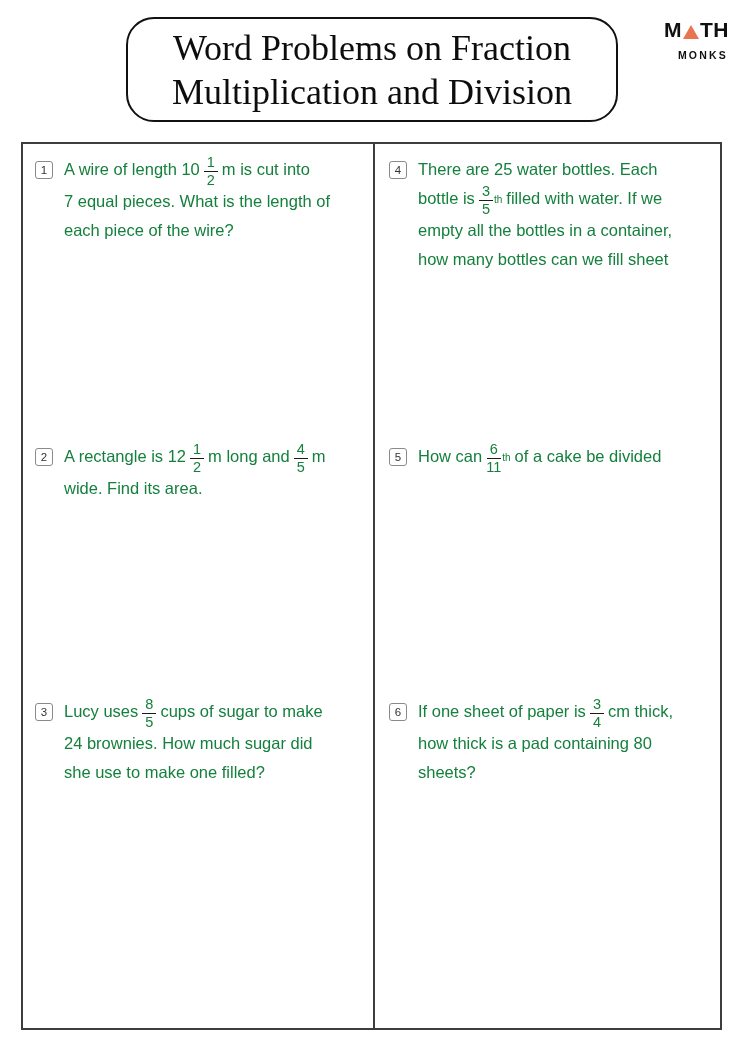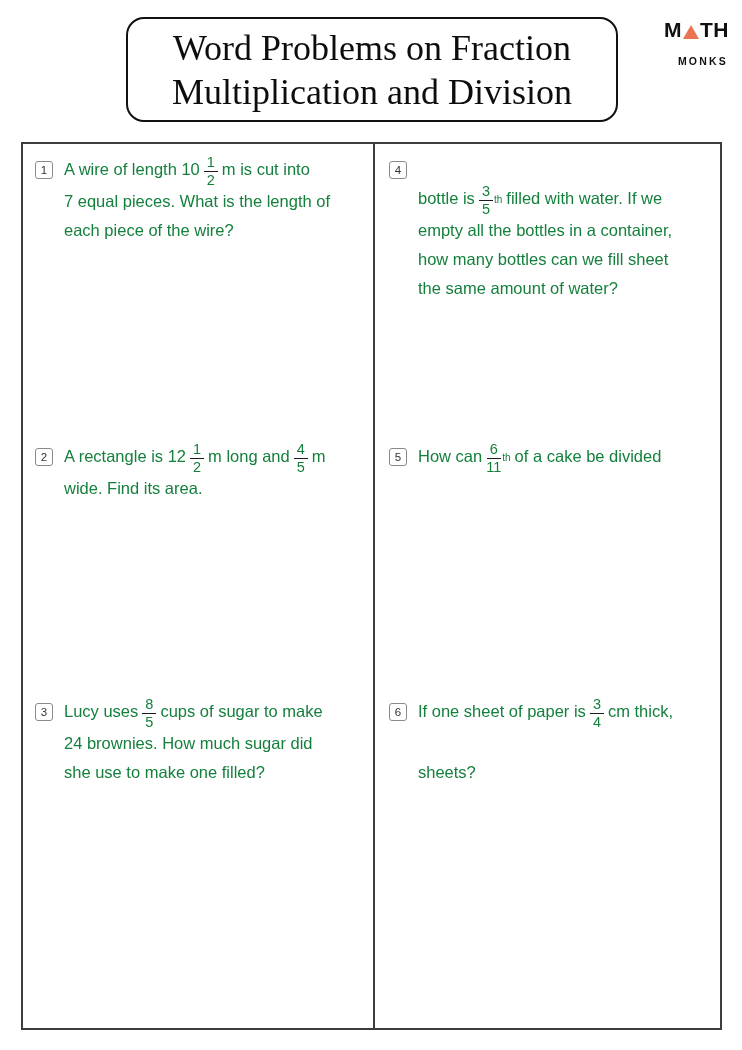--- a/index.html
+++ b/index.html
@@ -5,25 +5,25 @@
   * { margin: 0; padding: 0; box-sizing: border-box; }
   html, body { width: 742px; height: 1050px; background: #ffffff; }
   body { font-family: "Liberation Sans", sans-serif; position: relative; color: #1b1b1b; }
 
   
   .logo { position: absolute; top: 19px; right: 13px; text-align: right; color: #101010; }
   .logo-top { display: flex; align-items: flex-end; justify-content: flex-end; font-weight: bold; font-size: 21px; letter-spacing: 0.5px; line-height: 21px; }
   .tri { display: inline-block; width: 0; height: 0;
          border-left: 8px solid transparent; border-right: 8px solid transparent;
          border-bottom: 14px solid #EA7450; margin: 0 1px 1px 1px; }
-  .logo-bottom { font-weight: bold; font-size: 10.5px; letter-spacing: 2.2px; margin-top: 15px; padding-right: 1px; }
+  .logo-bottom { font-weight: bold; font-size: 10.5px; letter-spacing: 2.2px; margin-top: 9px; padding-right: 1px; }
 
   
   .title-box { position: absolute; left: 126px; top: 17px; width: 492px; height: 105px;
-               border: 2.5px solid #111; border-radius: 18px; background: #fff;
+               border: 2.5px solid #111; border-radius: 28px; background: #fff;
                display: flex; flex-direction: column; justify-content: center; align-items: center;
                font-family: "Liberation Serif", serif; font-size: 36px; line-height: 44px; color: #0d0d0d;
                text-align: center; }
 
   
   .grid { position: absolute; left: 21px; top: 142px; width: 701px; height: 888px;
           border: 2px solid #3d3d3d; background: #fff; }
   .divider { position: absolute; left: 350px; top: 0; bottom: 0; width: 2px; background: #3d3d3d; }
 
   .cell { position: absolute; display: flex; gap: 11px; }
@@ -73,27 +73,27 @@
       <div class="ptext"><span>A wire of length 10</span><span class="fracwrap">
             <span class="frac">
               <span class="num">1</span>
               <span class="den">2</span>
             </span>
           </span><span>m is cut into</span><br><span>7 equal pieces. What is the length of</span><br><span>each piece of the wire?</span></div>
     </div>
 
     <div class="cell c2 r1">
       <span class="badge">4</span>
-      <div class="ptext"><br><span>bottle is</span><span class="fracwrap">
+      <div class="ptext"><span>There are 25 water bottles. Each</span><br><span>bottle is</span><span class="fracwrap">
             <span class="frac">
               <span class="num">3</span>
               <span class="den">5</span>
             </span>
             <span class="fsuffix">th</span>
-          </span><span>filled with water. If we</span><br><span>empty all the bottles in a container,</span><br><span>how many bottles can we fill sheet</span><br><span>the same amount of water?</span></div>
+          </span><span>filled with water. If we</span><br><span>empty all the bottles in a container,</span><br><span>how many bottles can we fill sheet</span><br></div>
     </div>
 
     <div class="cell c1 r2">
       <span class="badge">2</span>
       <div class="ptext"><span>A rectangle is 12</span><span class="fracwrap">
             <span class="frac">
               <span class="num">1</span>
               <span class="den">2</span>
             </span>
           </span><span>m long and</span><span class="fracwrap">
@@ -125,17 +125,17 @@
           </span><span>cups of sugar to make</span><br><span>24 brownies. How much sugar did</span><br><span>she use to make one filled?</span></div>
     </div>
 
     <div class="cell c2 r3">
       <span class="badge">6</span>
       <div class="ptext"><span>If one sheet of paper is</span><span class="fracwrap">
             <span class="frac">
               <span class="num">3</span>
               <span class="den">4</span>
             </span>
-          </span><span>cm thick,</span><br><br><span>sheets?</span></div>
+          </span><span>cm thick,</span><br><span>how thick is a pad containing 80</span><br><span>sheets?</span></div>
     </div>
   </div>
 
 </div>
 
 </body></html>

